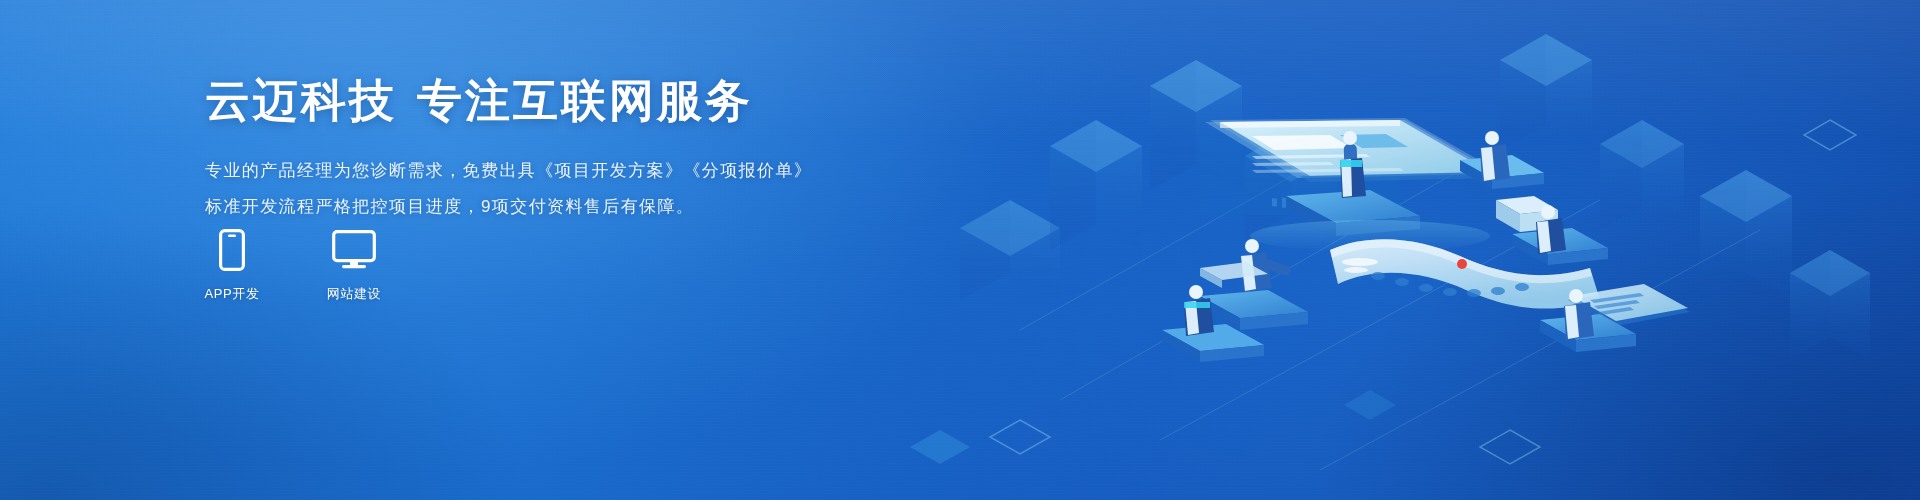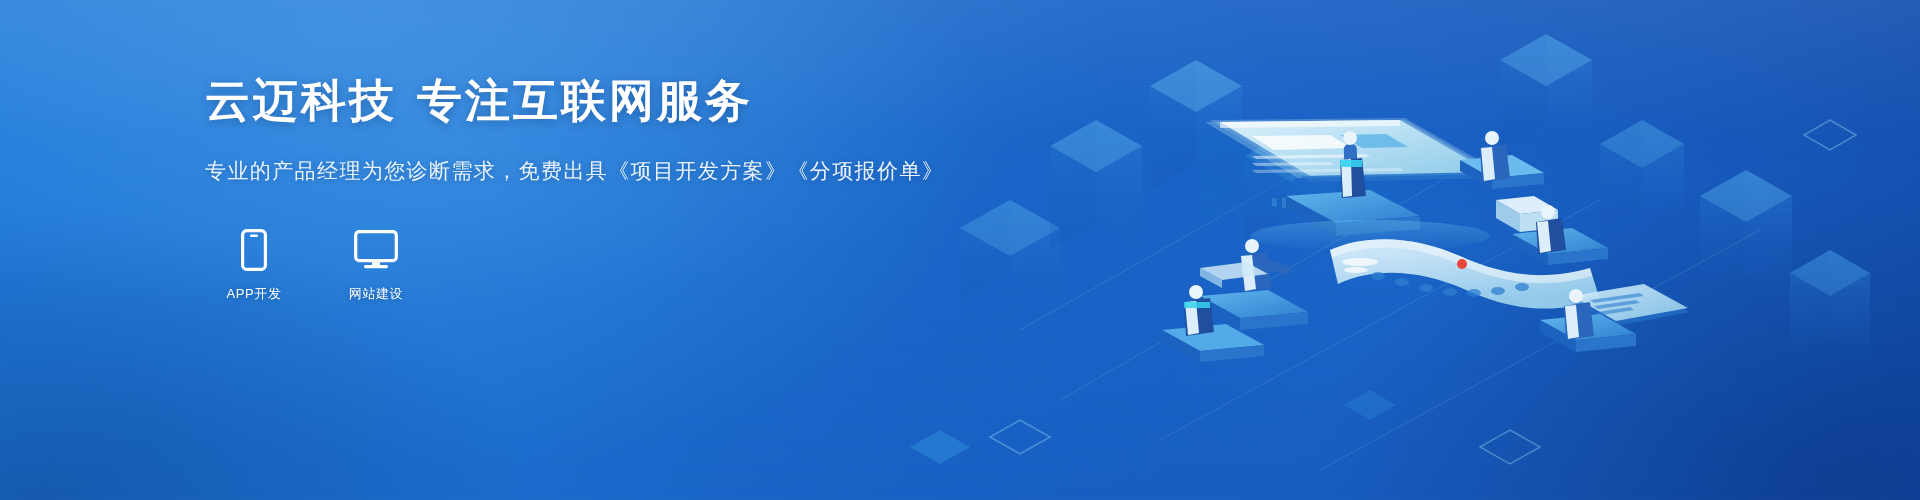--- a/index.html
+++ b/index.html
@@ -34,26 +34,26 @@
 
   .headline {
     font-size:45px; font-weight:bold; color:#ffffff; letter-spacing:3px;
     line-height:1.18; white-space:nowrap;
     text-shadow:0 2px 10px rgba(4,34,86,.33);
   }
   .headline .gap { display:inline-block; width:20px; }
 
   .sub { margin-top:26px; }
   .sub-line {
-    font-size:21px; color:#eaf4ff; line-height:36px; letter-spacing:1.4px;
+    font-size:17px; color:#eaf4ff; line-height:36px; letter-spacing:1.4px;
     white-space:nowrap; text-shadow:0 1px 6px rgba(4,34,86,.28);
   }
 
   
-  .services { position:absolute; left:216px; top:228px; display:flex; gap:46px; z-index:6; }
+  .services { position:absolute; left:194px; top:228px; display:flex; gap:46px; z-index:6; }
   .service { width:76px; display:flex; flex-direction:column; align-items:center; }
   .svc-ico { height:44px; display:flex; align-items:center; justify-content:center; }
   .svc-ico svg { display:block; }
   .svc-label {
     margin-top:13px; font-size:13px; color:#ffffff; letter-spacing:.6px;
     white-space:nowrap; text-shadow:0 1px 4px rgba(4,34,86,.35);
   }
 
   
   .art { position:absolute; right:0; top:0; width:1020px; height:500px; z-index:4; }
@@ -283,20 +283,21 @@
   <div class="grain"></div>
 
   <div class="copy">
 
     <div class="headline">
       <span>云迈科技</span><span class="gap"></span><span>专注互联网服务</span>
     </div>
 
     <div class="sub">
       <div class="sub-line">专业的产品经理为您诊断需求，免费出具《项目开发方案》《分项报价单》</div>
+      <div class="sub-line">标准开发流程严格把控项目进度，9项交付资料售后有保障。</div>
     </div>
   </div>
 
   <div class="services">
 
     <div class="service">
       <div class="svc-ico">
         <svg width="26" height="42" viewBox="0 0 26 42" xmlns="http://www.w3.org/2000/svg" aria-hidden="true">
           <rect x="1.6" y="1.6" width="22.8" height="38.8" rx="4.2" fill="none" stroke="#ffffff" stroke-width="3.2"></rect>
           <rect x="9" y="5.4" width="8" height="2.6" rx="1.3" fill="#ffffff"></rect>

